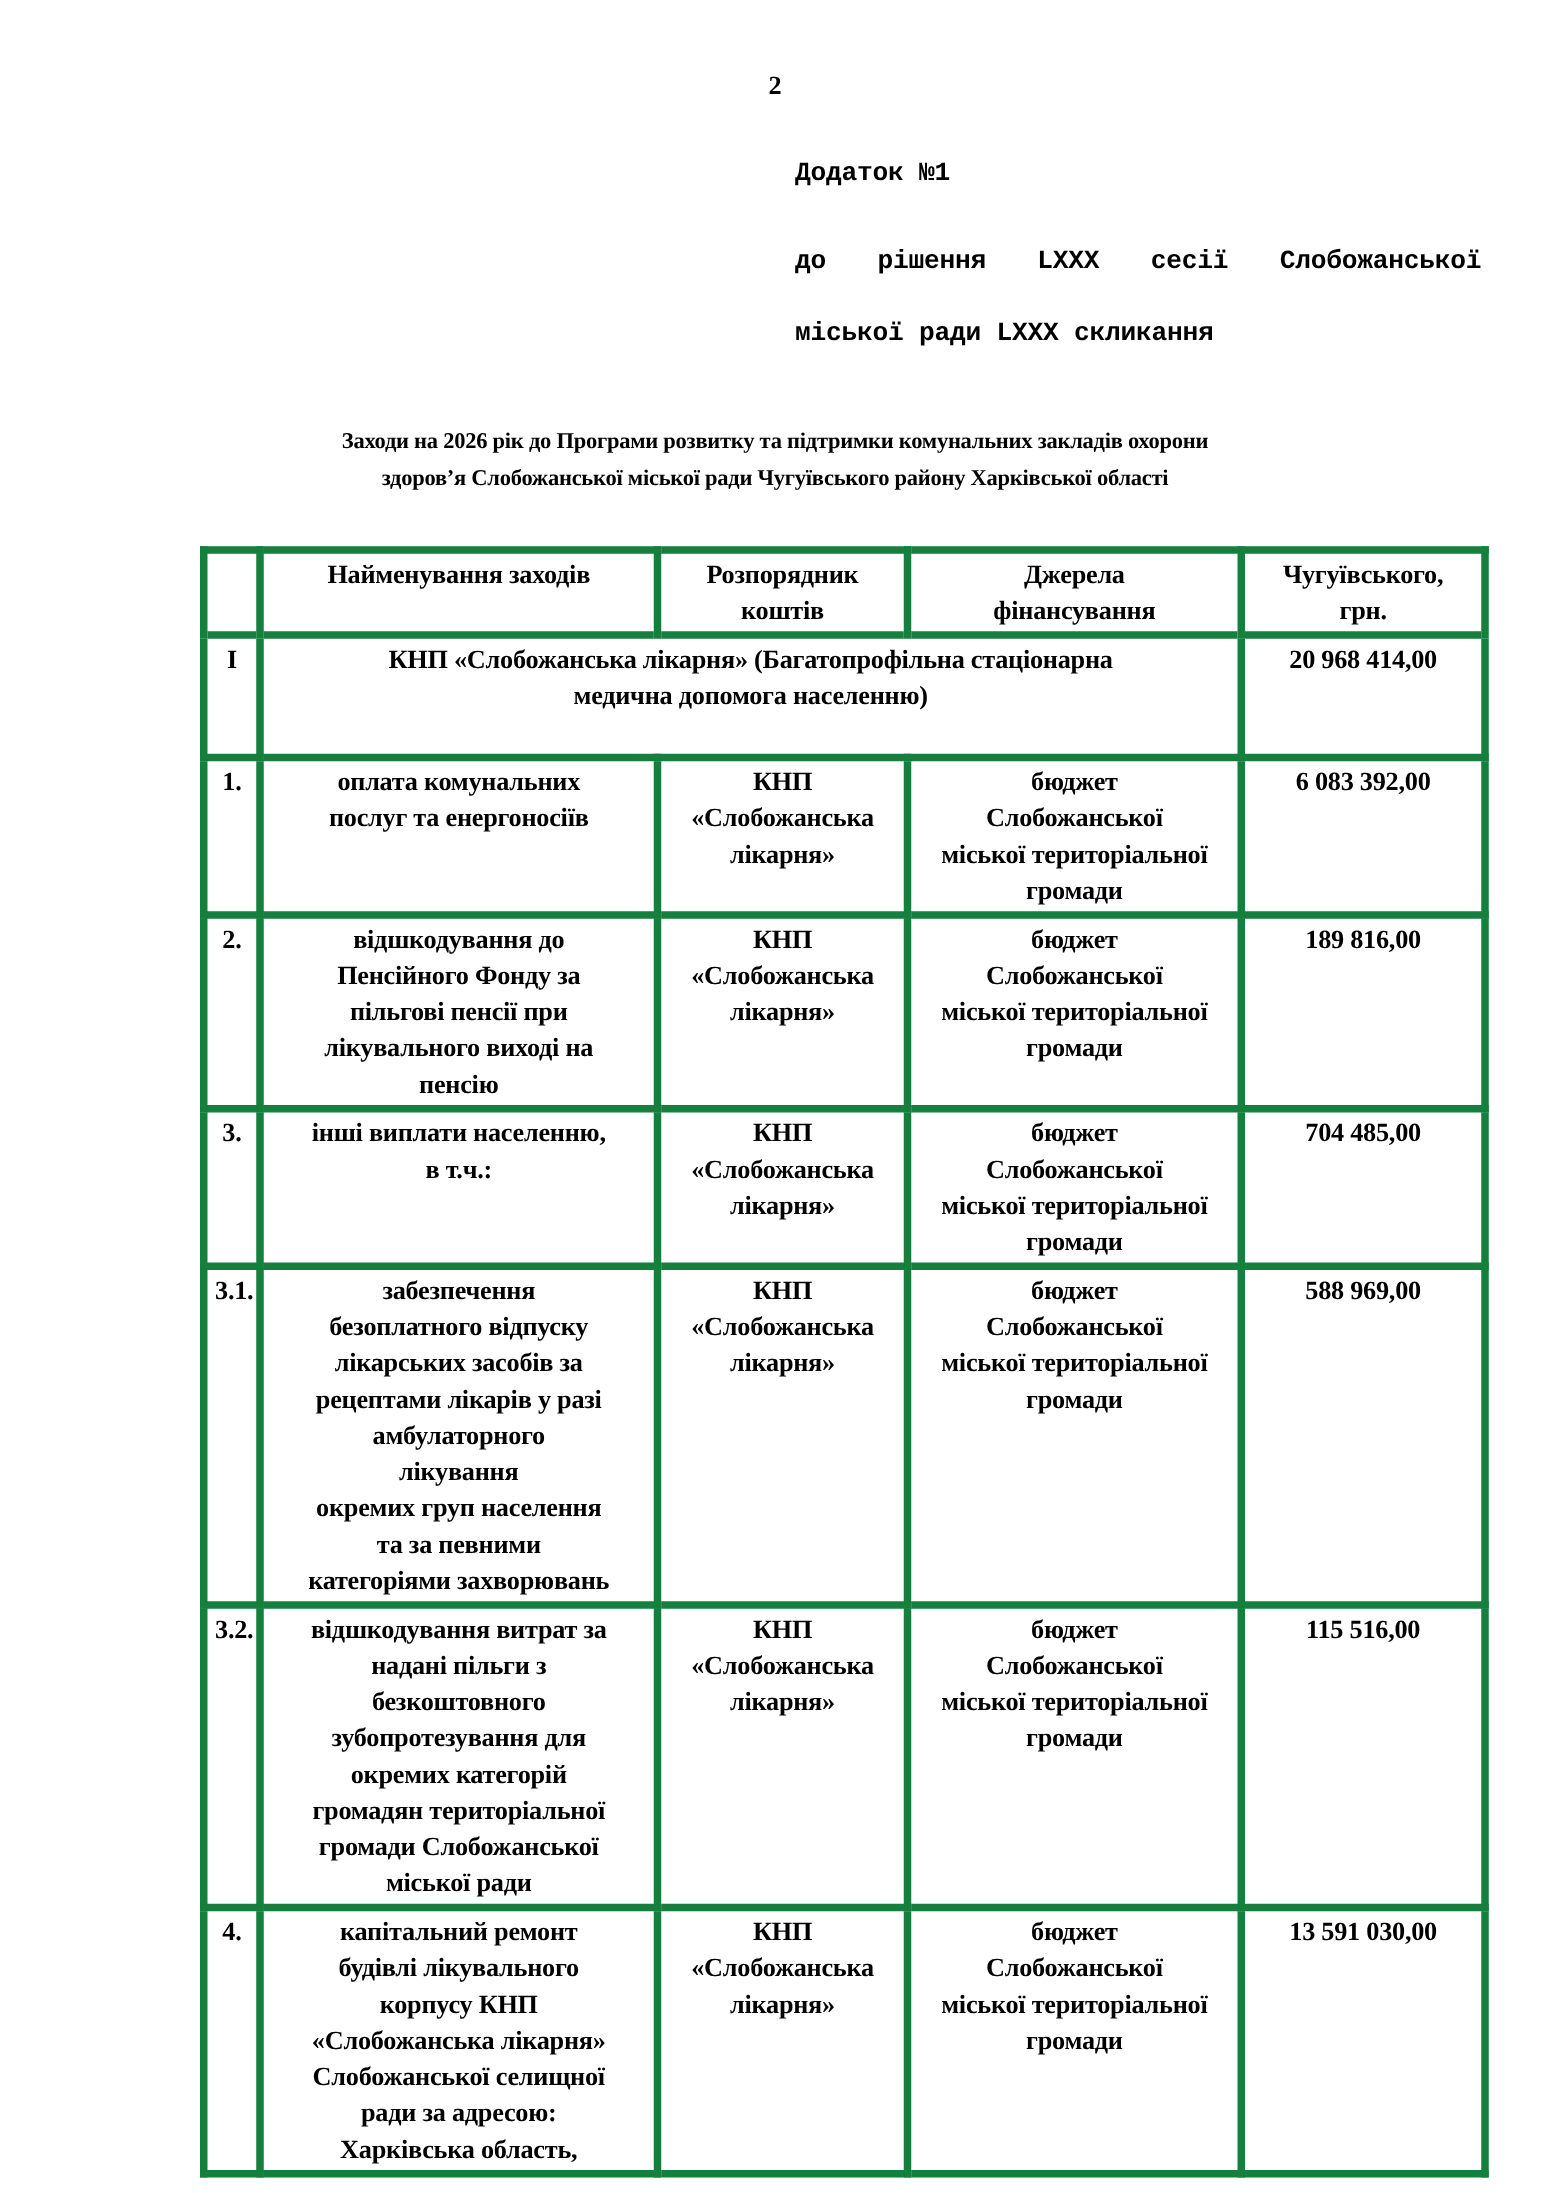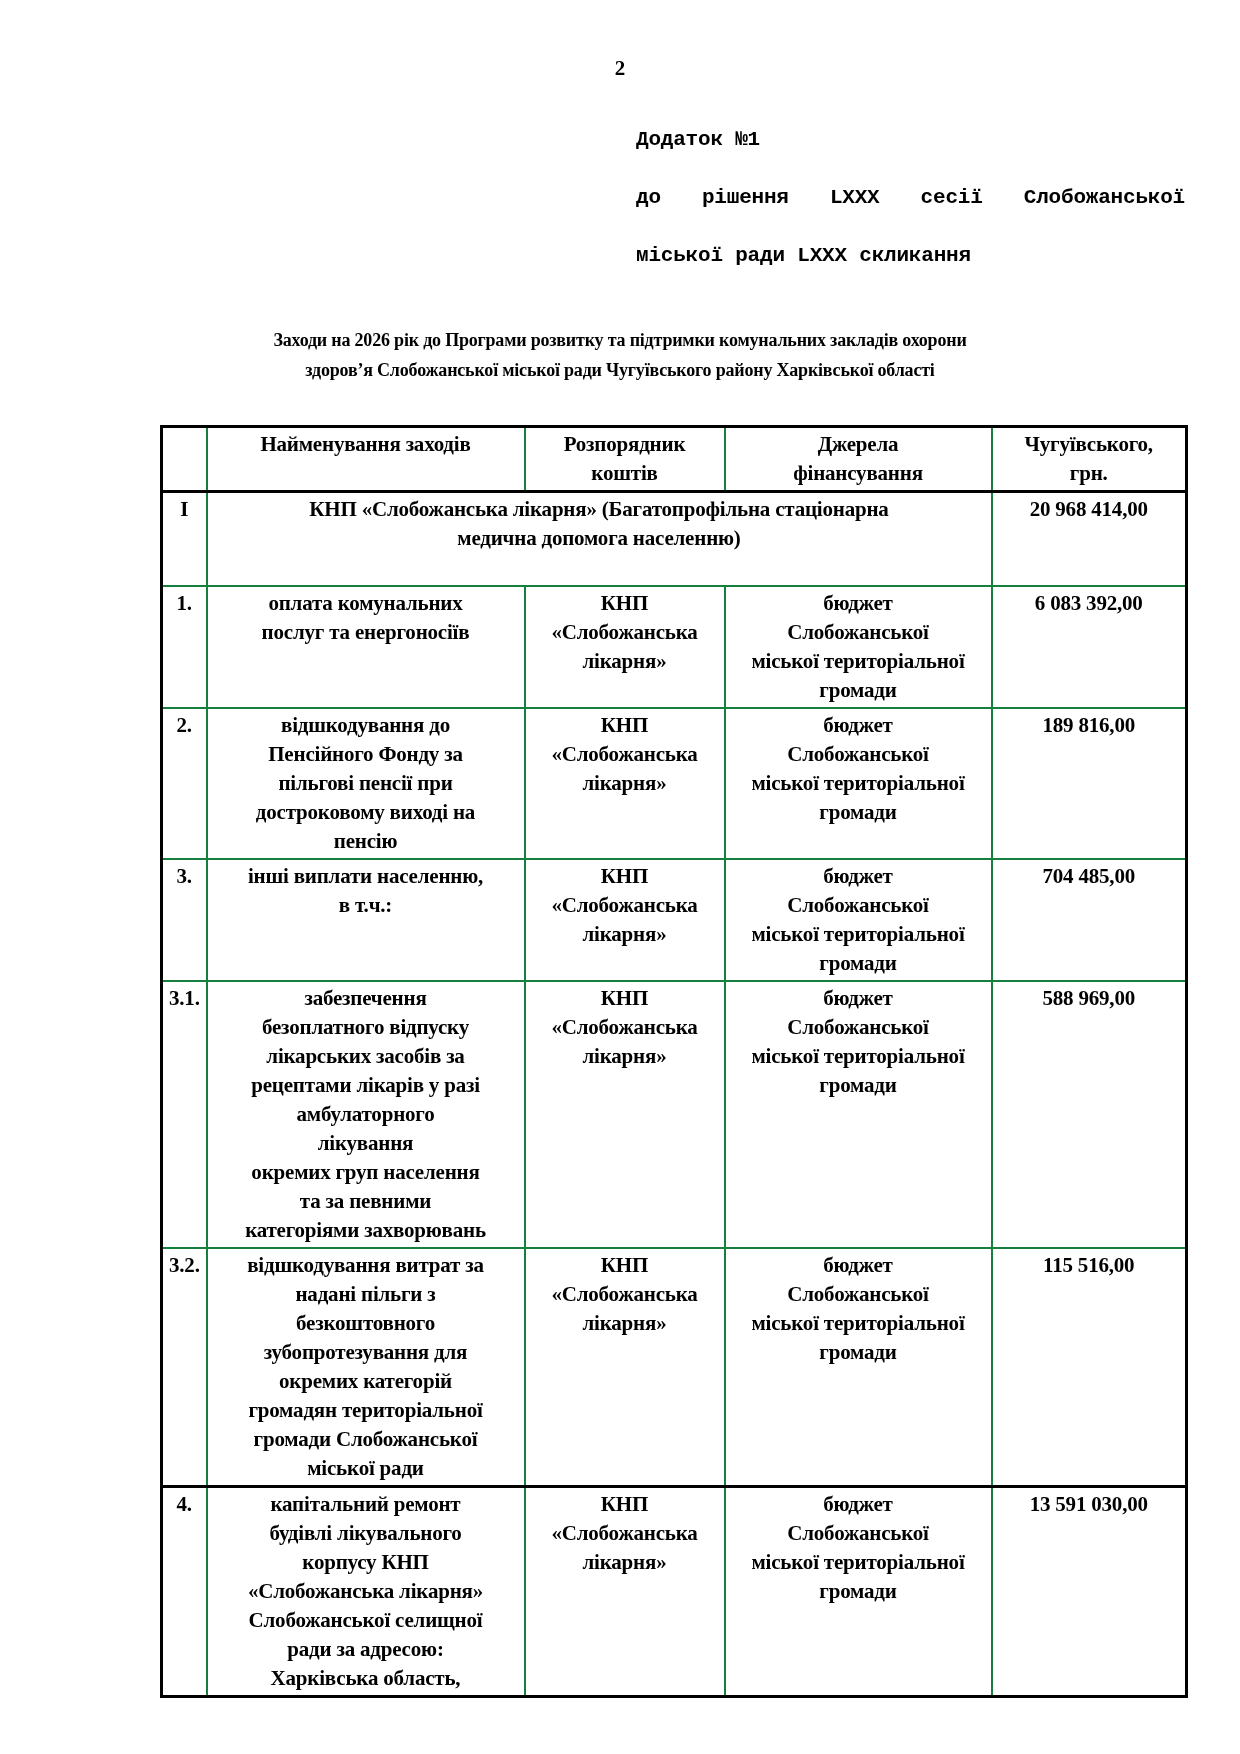--- a/index.html
+++ b/index.html
@@ -25,38 +25,39 @@
   .annex {
     margin: 16px 55px 0 636px;
     font-size: 21px;
     line-height: 29px;
     white-space: pre-line;
     font-family: Liberation Mono, monospace;
   }
   .annex .justified {
     text-align: justify;
     text-align-last: justify;
+    margin-top: 12px;
   }
   .doc-title {
     margin: 26px 140px 0 140px;
     text-align: center;
     font-size: 18px;
     line-height: 30px;
   }
   .table-wrap {
     margin: 40px 0 0 160px;
   }
   table.program {
     border-collapse: collapse;
     table-layout: fixed;
     width: 1025px;
     border: 3px solid #000;
   }
   table.program th, table.program td {
-    border: 2px solid #15803d;
+    border: 6px solid #15803d;
     vertical-align: top;
     text-align: center;
     padding: 2px 6px;
     font-size: 21px;
     line-height: 29px;
     font-weight: bold;
     white-space: pre-line;
     overflow: hidden;
   }
   table.program thead th {
@@ -135,21 +136,21 @@
 міської територіальної
 громади</td>
         <td class="amount">6 083 392,00</td>
       </tr>
 
       <tr>
         <td class="rownum">2.</td>
         <td>відшкодування до
 Пенсійного Фонду за
 пільгові пенсії при
-достроковому виході на
+лікувального виході на
 пенсію</td>
         <td>КНП
 «Слобожанська
 лікарня»</td>
         <td>бюджет
 Слобожанської
 міської територіальної
 громади</td>
         <td class="amount">189 816,00</td>
       </tr>

